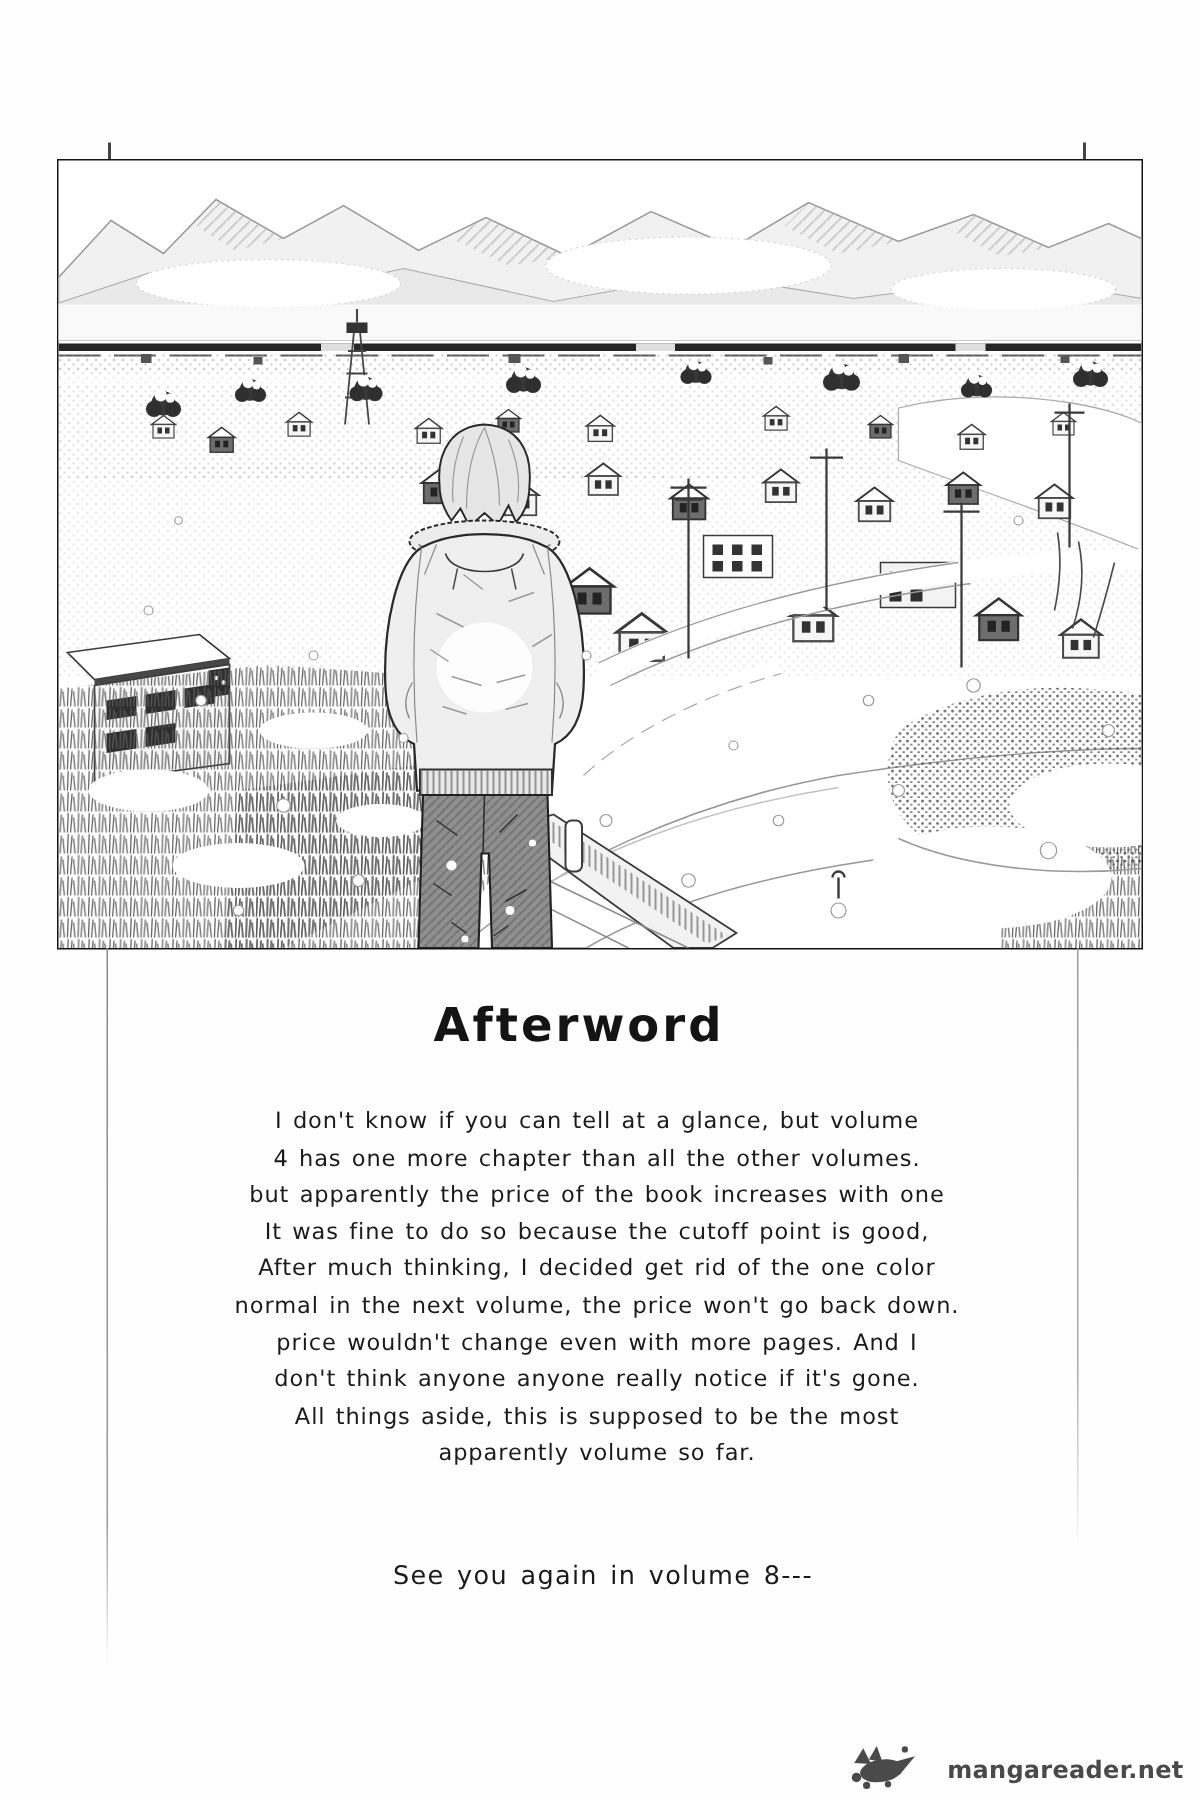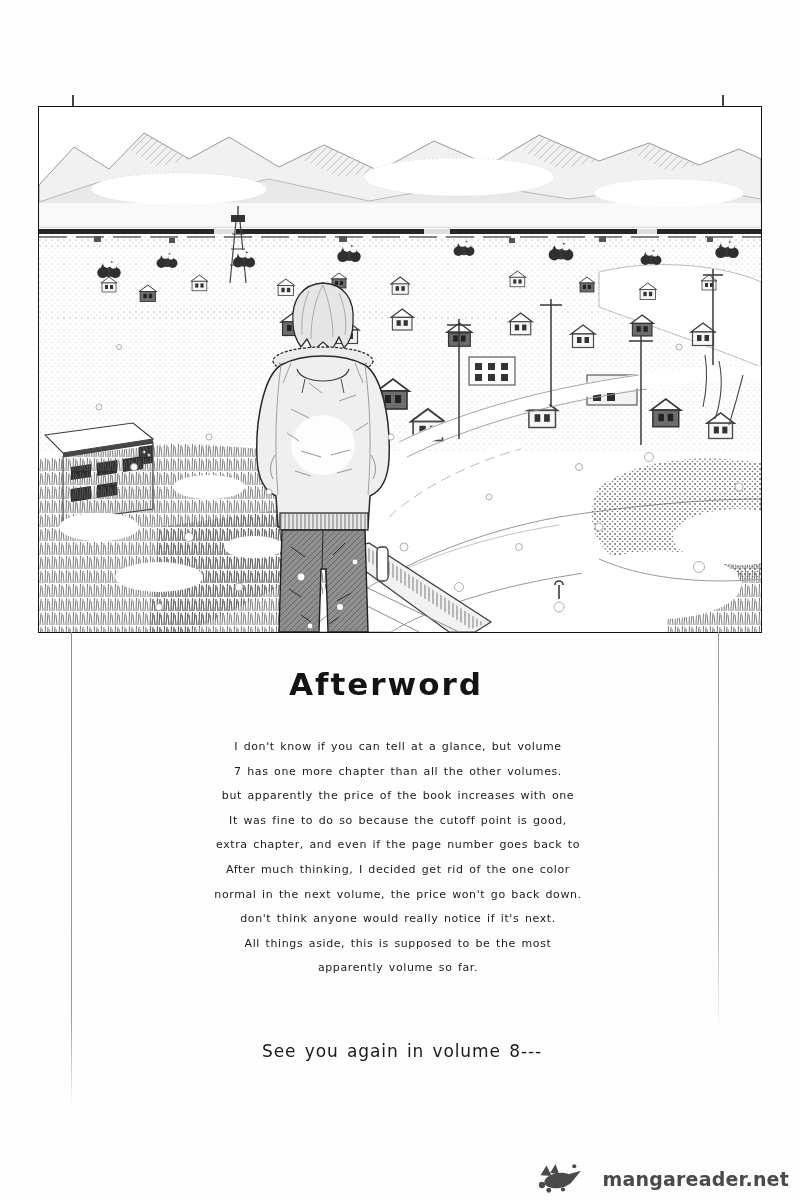--- a/index.html
+++ b/index.html
@@ -23,32 +23,32 @@
     background:linear-gradient(to bottom,#8a8a8a 0%,#9a9a9a 80%,rgba(150,150,150,0) 100%);}
   .trimline-right{left:718px;top:632px;height:402px;
     background:linear-gradient(to bottom,#9a9a9a 0%,#ababab 70%,rgba(160,160,160,0) 100%);}
   
   .title{
     position:absolute;top:666px;left:0;right:28px;text-align:center;
     font-size:31px;font-weight:600;letter-spacing:2px;color:#141414;
   }
   .body-text{
     position:absolute;top:735px;left:52px;right:56px;text-align:center;
-    font-size:11px;line-height:24.6px;letter-spacing:.6px;word-spacing:1.5px;
+    font-size:15px;line-height:24.6px;letter-spacing:.6px;word-spacing:1.5px;
     color:#1a1a1a;
   }
   .closing{
     position:absolute;top:1041px;left:60px;right:56px;text-align:center;
     font-size:17px;letter-spacing:.9px;word-spacing:2px;color:#1a1a1a;
   }
   
   .watermark{
     position:absolute;right:11px;bottom:6px;
     display:flex;align-items:center;gap:19px;
-    color:#4a4a4a;font-weight:bold;font-size:19px;letter-spacing:.2px;
+    color:#4a4a4a;font-weight:bold;font-size:16px;letter-spacing:.2px;
   }
   .watermark svg{display:block;}
 </style>
 </head>
 <body>
 
 <div>
 
   <div class="tick tick-left"></div>
   <div class="tick tick-right"></div>
@@ -307,27 +307,27 @@
     </svg>
   </div>
 
   <div class="trimline trimline-left"></div>
   <div class="trimline trimline-right"></div>
 
   <div class="title">Afterword</div>
 
   <div class="body-text">
       <div>I don't know if you can tell at a glance, but volume</div>
-      <div>7 has one more chapter than all the other volumes.</div>
+      <div>4 has one more chapter than all the other volumes.</div>
       <div>but apparently the price of the book increases with one</div>
       <div>It was fine to do so because the cutoff point is good,</div>
-      <div>extra chapter, and even if the page number goes back to</div>
       <div>After much thinking, I decided get rid of the one color</div>
       <div>normal in the next volume, the price won't go back down.</div>
-      <div>don't think anyone would really notice if it's next.</div>
+      <div>price wouldn't change even with more pages. And I</div>
+      <div>don't think anyone anyone really notice if it's gone.</div>
       <div>All things aside, this is supposed to be the most</div>
       <div>apparently volume so far.</div>
     </div>
 
   <div class="closing">See you again in volume 8---</div>
 
   <div class="watermark">
     <svg width="46" height="30" viewBox="0 0 30 20">
       <g fill="#4a4a4a">
         <polygon points="6,1 9.5,8 2,7.5"></polygon>

